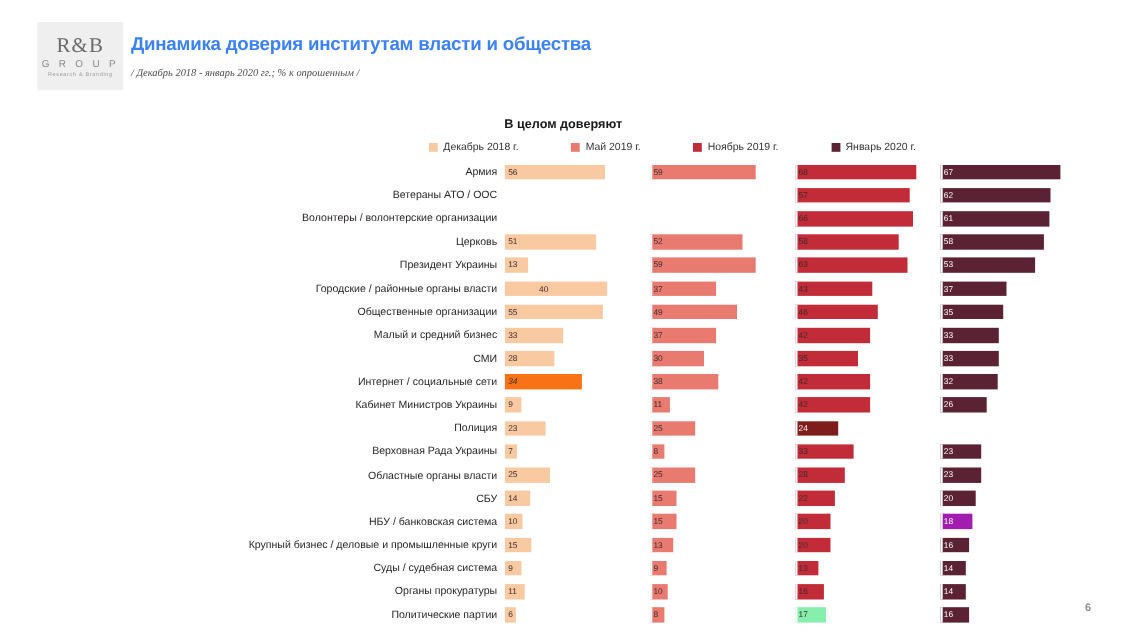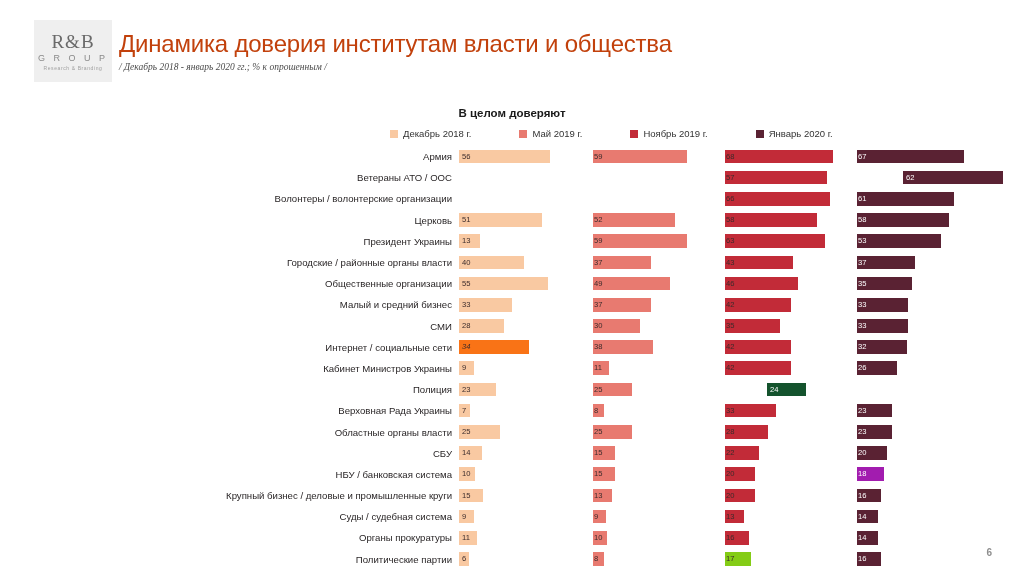--- a/index.html
+++ b/index.html
@@ -48,23 +48,23 @@
     letter-spacing: 0.6px;
     color: #a0a0a0;
     margin-top: 3px;
     line-height: 1;
   }
 
   .title {
     position: absolute;
     left: 119px;
     top: 30px;
-    font-size: 24px;
-    font-weight: normal;
-    color: #c2410c;
+    font-size: 17px;
+    font-weight: bold;
+    color: #3b82f6;
     letter-spacing: -0.2px;
   }
   .subtitle {
     position: absolute;
     left: 119px;
     top: 62px;
     font-family: "Liberation Serif", serif;
     font-style: italic;
     font-size: 9.5px;
     color: #4a4a4a;
@@ -224,21 +224,21 @@
       <div class="row-label">Ветераны АТО / ООС</div>
       <div class="series-cell"></div>
       <div class="series-cell"></div>
       <div class="series-cell">
         <div class="bar" style="width: 103.68px; background: rgb(194, 43, 56);">
           <span class="bar-value">57</span>
         </div>
         <div class="tick"></div>
       </div>
       <div class="series-cell">
-        <div class="bar dark" style="width: 100.44px; background: rgb(90, 34, 51); margin-left: 48px;">
+        <div class="bar dark" style="width: 100.44px; background: rgb(90, 34, 51);">
           <span class="bar-value">62</span>
         </div>
         <div class="tick"></div>
       </div>
     </div>
     <div class="row">
       <div class="row-label">Волонтеры / волонтерские организации</div>
       <div class="series-cell"></div>
       <div class="series-cell"></div>
       <div class="series-cell">
@@ -302,21 +302,21 @@
       <div class="series-cell">
         <div class="bar dark" style="width: 85.86px; background: rgb(90, 34, 51);">
           <span class="bar-value">53</span>
         </div>
         <div class="tick"></div>
       </div>
     </div>
     <div class="row">
       <div class="row-label">Городские / районные органы власти</div>
       <div class="series-cell">
-        <div class="bar" style="width: 64.8px; background: rgb(249, 201, 162);">
+        <div class="bar" style="width: 64.8px; background: rgb(249, 201, 162); padding-left: 28px;">
           <span class="bar-value">40</span>
         </div>
       </div>
       <div class="series-cell">
         <div class="bar" style="width: 59.94px; background: rgb(232, 122, 112);">
           <span class="bar-value">37</span>
         </div>
         <div class="tick"></div>
       </div>
       <div class="series-cell">
@@ -469,21 +469,21 @@
           <span class="bar-value">23</span>
         </div>
       </div>
       <div class="series-cell">
         <div class="bar" style="width: 40.5px; background: rgb(232, 122, 112);">
           <span class="bar-value">25</span>
         </div>
         <div class="tick"></div>
       </div>
       <div class="series-cell">
-        <div class="bar dark" style="width: 38.88px; background: #14532d; margin-left: 44px;">
+        <div class="bar dark" style="width: 38.88px; background: #7f1d1d;">
           <span class="bar-value">24</span>
         </div>
         <div class="tick"></div>
       </div>
     </div>
     <div class="row">
       <div class="row-label">Верховная Рада Украины</div>
       <div class="series-cell">
         <div class="bar" style="width: 11.34px; background: rgb(249, 201, 162);">
           <span class="bar-value">7</span>
@@ -671,21 +671,21 @@
           <span class="bar-value">6</span>
         </div>
       </div>
       <div class="series-cell">
         <div class="bar" style="width: 12.96px; background: rgb(232, 122, 112);">
           <span class="bar-value">8</span>
         </div>
         <div class="tick"></div>
       </div>
       <div class="series-cell">
-        <div class="bar" style="width: 27.54px; background: #84cc16;">
+        <div class="bar" style="width: 27.54px; background: #86efac;">
           <span class="bar-value">17</span>
         </div>
         <div class="tick"></div>
       </div>
       <div class="series-cell">
         <div class="bar dark" style="width: 25.92px; background: rgb(90, 34, 51);">
           <span class="bar-value">16</span>
         </div>
         <div class="tick"></div>
       </div>

